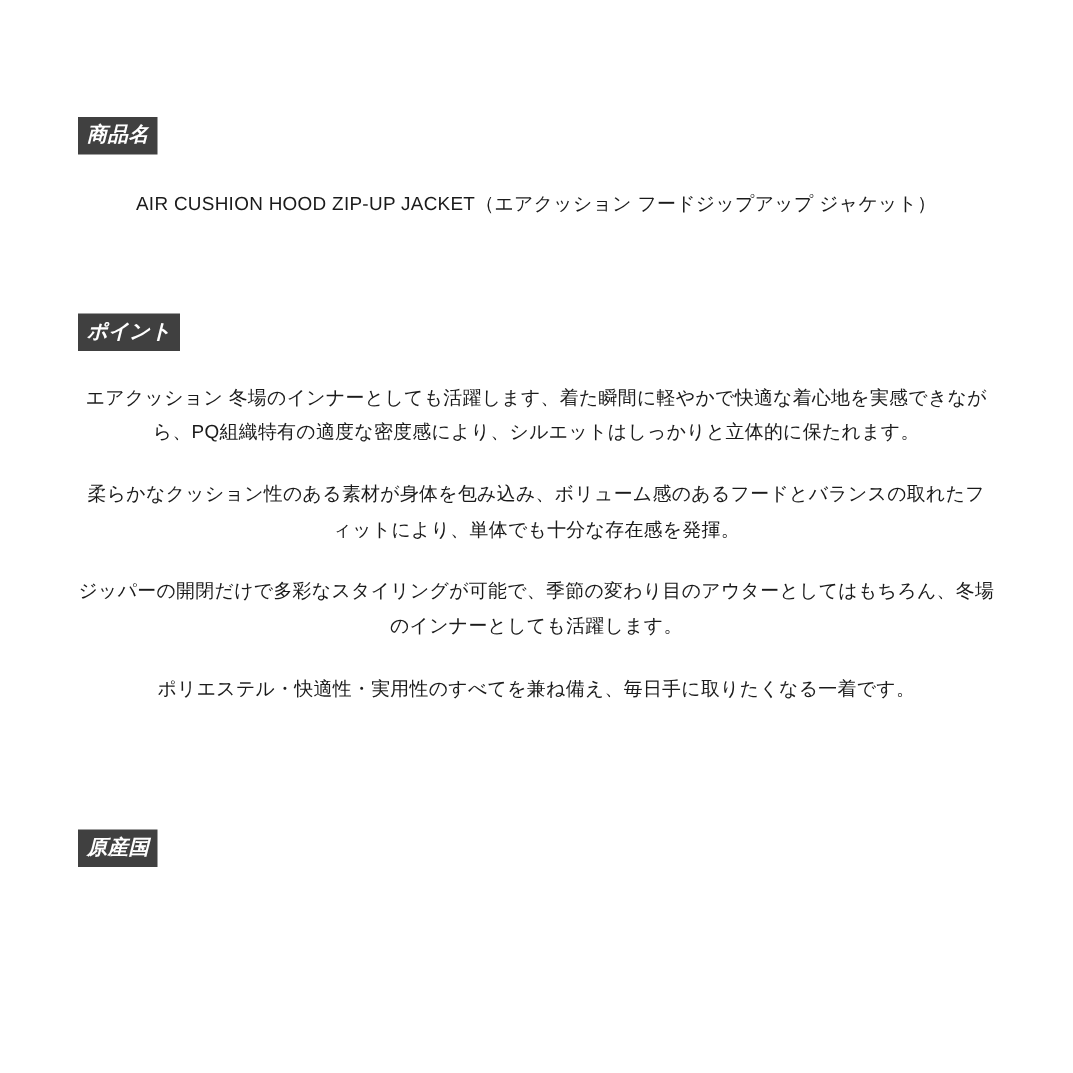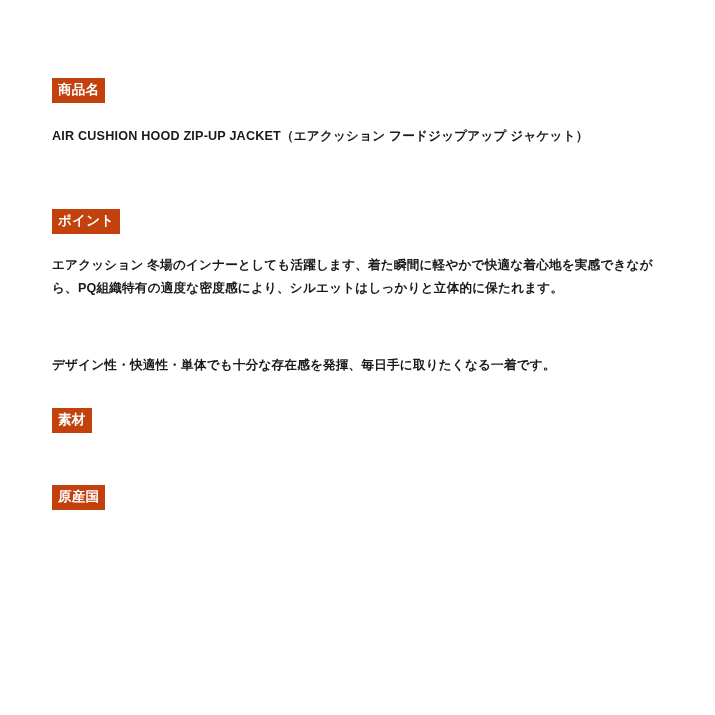--- a/index.html
+++ b/index.html
@@ -19,42 +19,44 @@
     width: 715px;
     height: 715px;
     box-sizing: border-box;
     padding: 78px 52px 0 52px;
   }
   .section {
     margin: 0;
   }
   .heading {
     display: inline-block;
-    background: #c2410c;
+    background: #404040;
     color: #ffffff;
     font-size: 13.5px;
     font-weight: 700;
     line-height: 1.35;
     padding: 3px 6px 4px 6px;
     letter-spacing: 0.3px;
     white-space: nowrap;
+    font-style: italic;
   }
   .heading-wrap {
     line-height: 0;
   }
   .para {
     font-size: 12.6px;
     line-height: 1.85;
     color: #1a1a1a;
     letter-spacing: 0.2px;
     margin: 0;
     max-width: 612px;
   }
   .para.bold {
-    font-weight: 700;
+    font-weight: 400;
+    text-align: center;
   }
   .gap-after-heading { height: 22px; }
   .gap-after-heading-sm { height: 20px; }
   .gap-section { height: 30px; }
   .gap-para { height: 18px; }
 </style>
 </head>
 <body>
 
 <div class="page">
@@ -72,31 +74,30 @@
 
   <div class="gap-section"></div>
 
   <div class="section">
     <div class="heading-wrap">
       <span class="heading">ポイント</span>
     </div>
     <div class="gap-after-heading-sm"></div>
     <p class="para bold">エアクッション 冬場のインナーとしても活躍します、着た瞬間に軽やかで快適な着心地を実感できながら、PQ組織特有の適度な密度感により、シルエットはしっかりと立体的に保たれます。</p>
     <div class="gap-para"></div>
+    <p class="para bold">柔らかなクッション性のある素材が身体を包み込み、ボリューム感のあるフードとバランスの取れたフィットにより、単体でも十分な存在感を発揮。</p>
     <div class="gap-para"></div>
+    <p class="para bold">ジッパーの開閉だけで多彩なスタイリングが可能で、季節の変わり目のアウターとしてはもちろん、冬場のインナーとしても活躍します。</p>
     <div class="gap-para"></div>
-    <p class="para bold">デザイン性・快適性・単体でも十分な存在感を発揮、毎日手に取りたくなる一着です。</p>
+    <p class="para bold">ポリエステル・快適性・実用性のすべてを兼ね備え、毎日手に取りたくなる一着です。</p>
   </div>
 
   <div class="gap-section"></div>
 
   <div class="section">
-    <div class="heading-wrap">
-      <span class="heading">素材</span>
-    </div>
     <div class="gap-after-heading"></div>
   </div>
 
   <div class="gap-section"></div>
 
   <div class="section">
     <div class="heading-wrap">
       <span class="heading">原産国</span>
     </div>
     <div class="gap-after-heading"></div>

